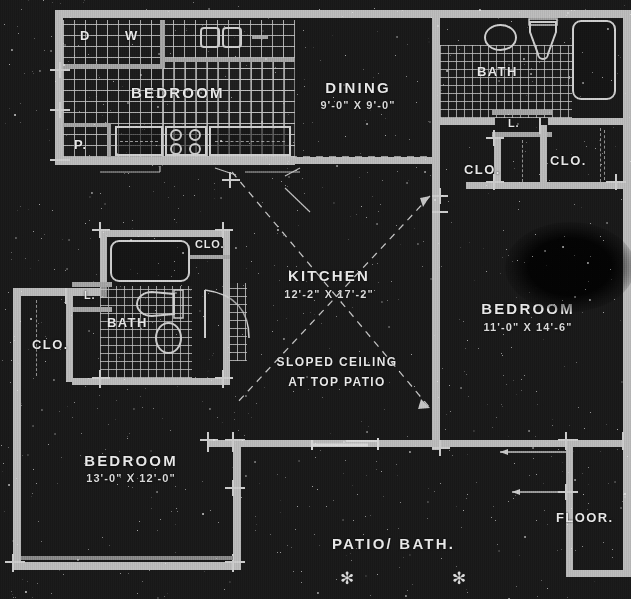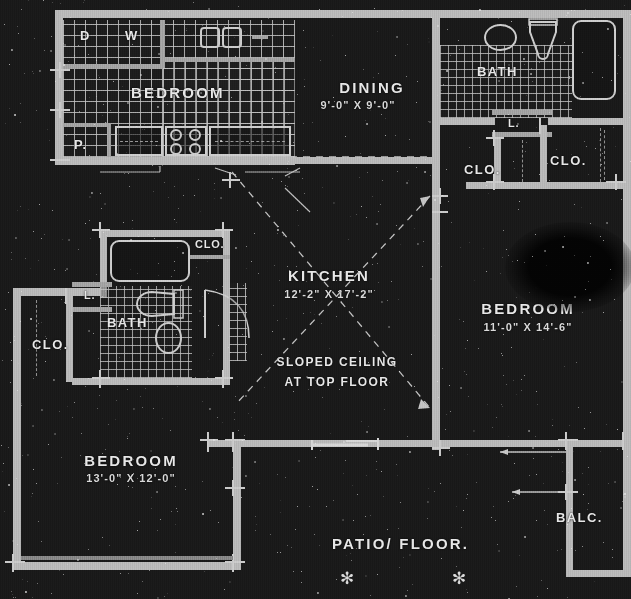--- a/index.html
+++ b/index.html
@@ -160,21 +160,21 @@
   <div class="fx" style="left:165px; top:126px; width:42px; height:30px;"></div>
   <div class="fx ring round" style="left:170px; top:129px; width:12px; height:12px;"></div>
   <div class="fx ring round" style="left:189px; top:129px; width:12px; height:12px;"></div>
   <div class="fx ring round" style="left:170px; top:143px; width:12px; height:12px;"></div>
   <div class="fx ring round" style="left:189px; top:143px; width:12px; height:12px;"></div>
   <div class="fx" style="left:209px; top:126px; width:82px; height:30px;"></div>
   <div class="dashh" style="left:215px; top:141px; width:70px;"></div>
 
   <div class="lbl room" style="left:131px; top:84px;">BEDROOM</div>
 
-  <div class="lbl room ctr" style="left:372px; top:79px;">DINING</div>
+  <div class="lbl room ctr" style="left:358px; top:79px;">DINING</div>
   <div class="lbl dim ctr" style="left:358px; top:99px;">9'-0" X 9'-0"</div>
 
   <div class="tile sm" style="left:440px; top:45px; width:132px; height:73px;"></div>
   <div class="fx ring round" style="left:484px; top:24px; width:33px; height:27px;"></div>
 
   <svg class="ov" viewBox="0 0 631 599">
     <path d="M530 22 h26 v10 l-8 22 a5 5 0 0 1 -10 0 l-8 -22 z" fill="none" stroke="#cfcfcf" stroke-width="2"></path>
     <rect x="529" y="19" width="28" height="6" fill="none" stroke="#cfcfcf" stroke-width="1.5"></rect>
   </svg>
 
@@ -231,38 +231,38 @@
 
   <svg class="ov" viewBox="0 0 631 599">
     <path d="M205 290 q44 6 44 48" fill="none" stroke="#cfcfcf" stroke-width="1.6"></path>
     <line x1="205" y1="290" x2="205" y2="338" stroke="#cfcfcf" stroke-width="2"></line>
   </svg>
   <div class="tile sm" style="left:229px; top:283px; width:18px; height:78px;"></div>
 
   <div class="lbl room ctr" style="left:329px; top:267px;">KITCHEN</div>
   <div class="lbl dim ctr" style="left:329px; top:288px;">12'-2" X 17'-2"</div>
   <div class="lbl small ctr" style="left:337px; top:355px; font-size:12px;">SLOPED CEILING</div>
-  <div class="lbl small ctr" style="left:337px; top:375px; font-size:12px;">AT TOP FLOOR</div>
+  <div class="lbl small ctr" style="left:337px; top:375px; font-size:12px;">AT TOP PATIO</div>
 
   <svg class="ov" viewBox="0 0 631 599">
     <line x1="232" y1="172" x2="430" y2="408" stroke="#c6c6c6" stroke-width="1.3" stroke-dasharray="7 6"></line>
     <line x1="430" y1="196" x2="236" y2="404" stroke="#c6c6c6" stroke-width="1.3" stroke-dasharray="7 6"></line>
     <line x1="290" y1="157" x2="430" y2="157" stroke="#c6c6c6" stroke-width="1.3" stroke-dasharray="7 6"></line>
     <polygon points="430,196 420,198 423,207" fill="#c6c6c6"></polygon>
     <polygon points="430,408 421,399 418,409" fill="#c6c6c6"></polygon>
   </svg>
 
   <div class="lbl room ctr" style="left:131px; top:452px;">BEDROOM</div>
   <div class="lbl dim ctr" style="left:131px; top:472px;">13'-0" X 12'-0"</div>
 
-  <div class="lbl room" style="left:332px; top:535px;">PATIO/ FLOOR.</div>
+  <div class="lbl room" style="left:332px; top:535px;">PATIO/ BATH.</div>
   <div class="star" style="left:340px; top:570px;">✻</div>
   <div class="star" style="left:452px; top:570px;">✻</div>
 
-  <div class="lbl small" style="left:556px; top:510px;">BALC.</div>
+  <div class="lbl small" style="left:556px; top:510px;">FLOOR.</div>
 
   <svg class="ov" viewBox="0 0 631 599">
     <line x1="312" y1="445" x2="368" y2="445" stroke="#d8d8d8" stroke-width="3"></line>
     <line x1="346" y1="441" x2="378" y2="441" stroke="#d8d8d8" stroke-width="2"></line>
     <line x1="312" y1="440" x2="312" y2="450" stroke="#d8d8d8" stroke-width="2"></line>
     <line x1="378" y1="438" x2="378" y2="450" stroke="#d8d8d8" stroke-width="2"></line>
 
     <line x1="512" y1="492" x2="566" y2="492" stroke="#cacaca" stroke-width="1.6"></line>
     <polygon points="512,492 520,489 520,495" fill="#cacaca"></polygon>
     <line x1="500" y1="452" x2="566" y2="452" stroke="#cacaca" stroke-width="1.6"></line>

